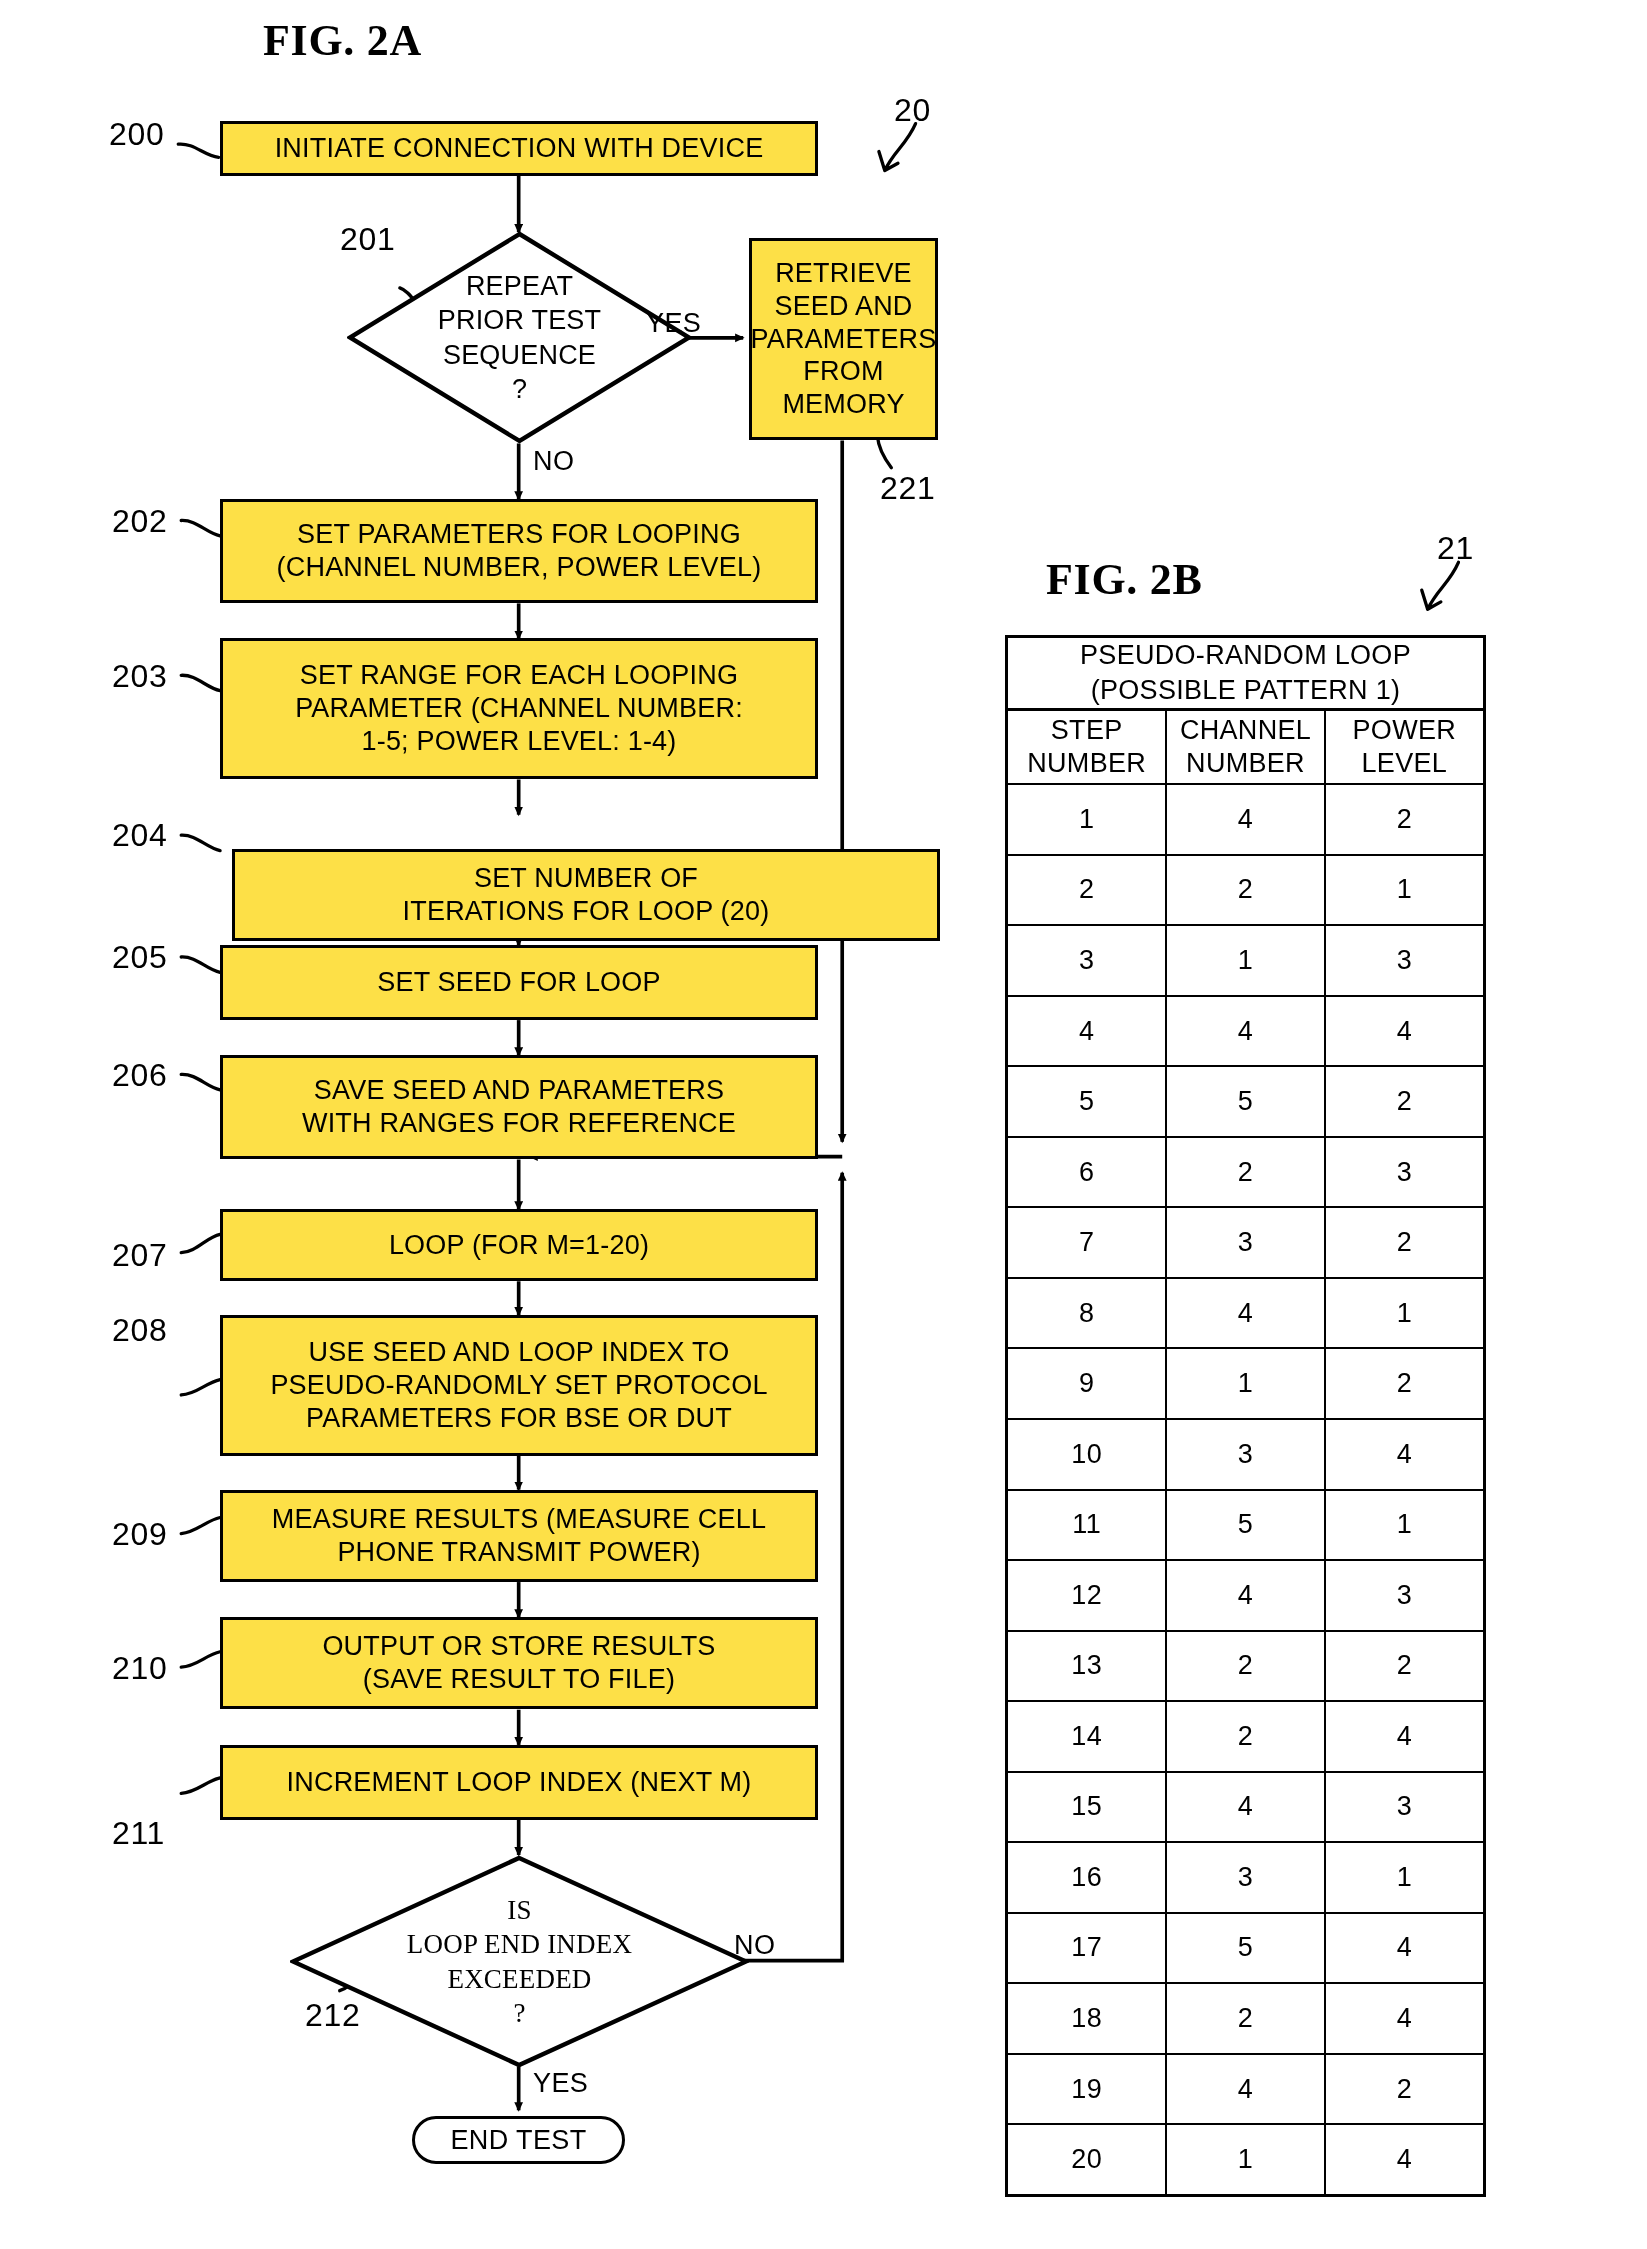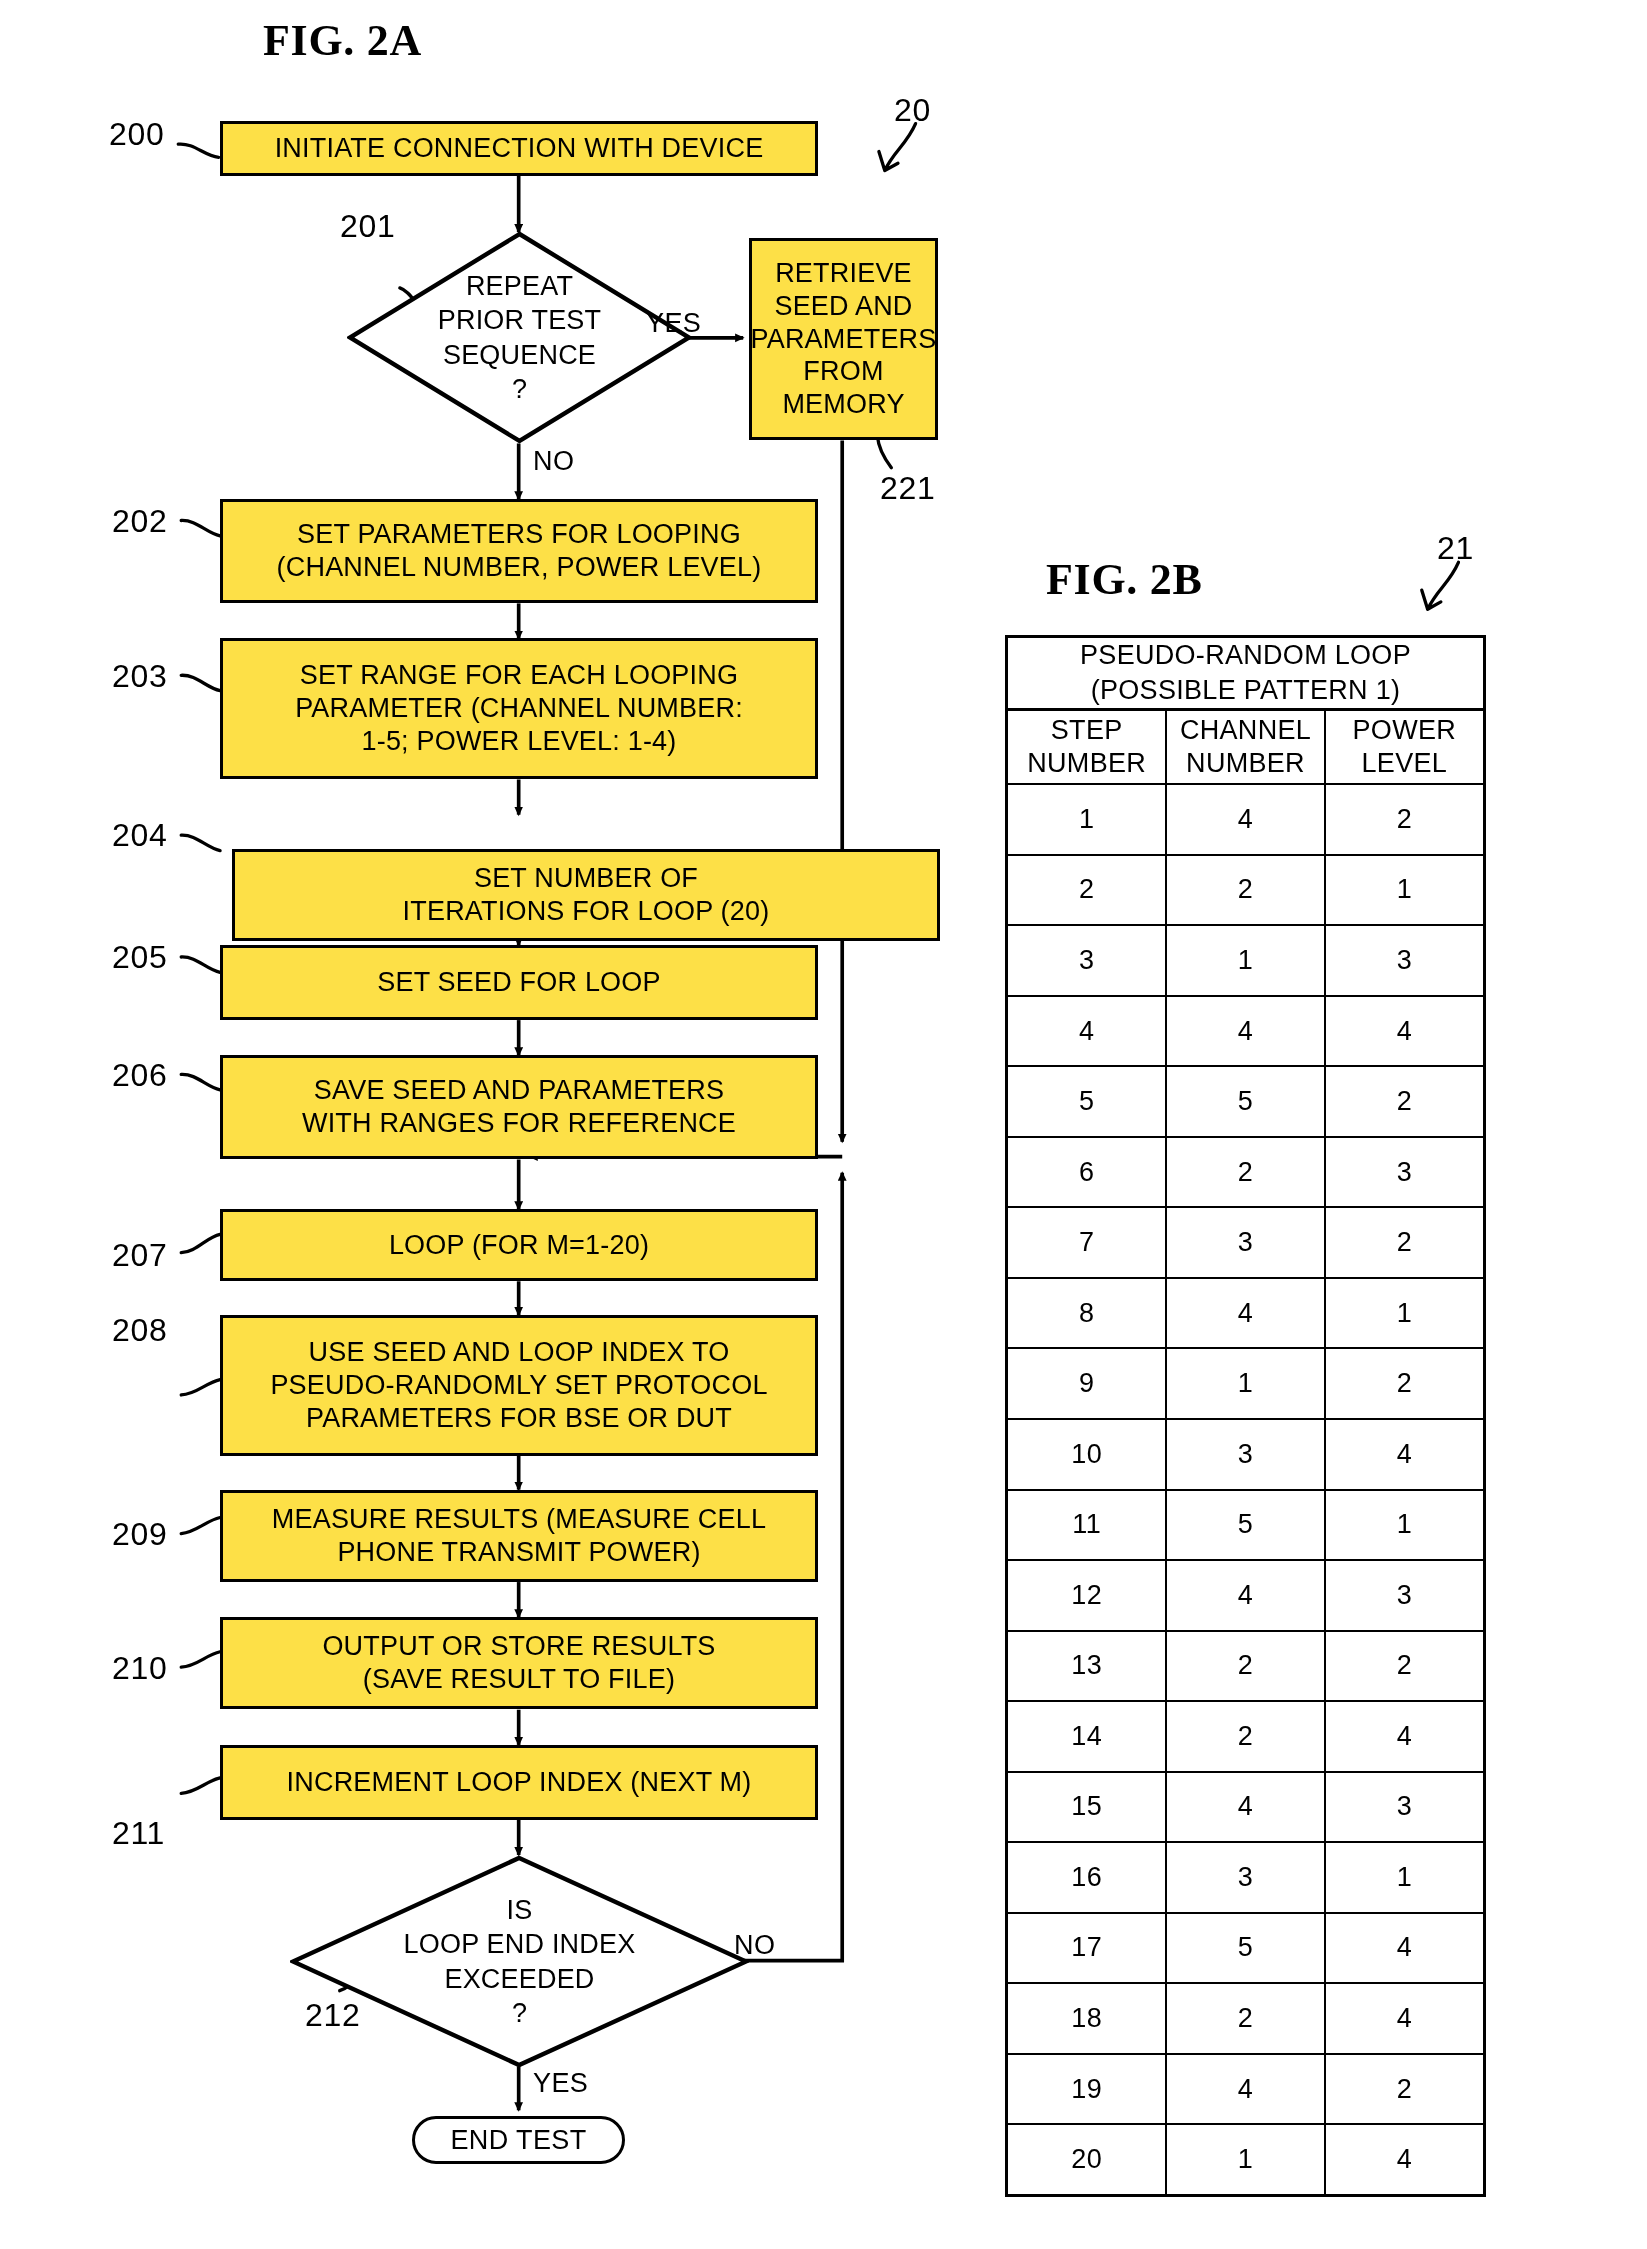--- a/index.html
+++ b/index.html
@@ -215,21 +215,21 @@
 
   <div class="figtitle" style="left:263px; top:14.7px;">FIG. 2A</div>
 
   <div class="refnum" style="left:894px; top:92px;">20</div>
 
   <div class="refnum" style="left:109px; top:116px;">200</div>
   <div class="pbox" style="left:220px; top:121px; width:598px; height:55px;">
     <span class="txt">INITIATE CONNECTION WITH DEVICE</span>
   </div>
 
-  <div class="refnum" style="left:340px; top:208px;">201</div>
+  <div class="refnum" style="left:340px; top:221px;">201</div>
   <div class="diamond" style="left:347px; top:231px; width:345px; height:213px;">
     <svg width="345" height="213" viewBox="0 0 470 290">
       <polygon points="235,4 466,145 235,286 4,145" fill="#fff" stroke="#000" stroke-width="6"></polygon>
     </svg>
     <div class="dtxt">REPEAT
 PRIOR TEST
 SEQUENCE
 ?</div>
   </div>
   <div class="blabel" style="left:646px; top:308px;">YES</div>
@@ -296,21 +296,21 @@
   <div class="pbox" style="left:220px; top:1617px; width:598px; height:92px;">
     <span class="txt">OUTPUT OR STORE RESULTS
 (SAVE RESULT TO FILE)</span>
   </div>
 
   <div class="refnum" style="left:112px; top:1776px;margin-top:39px;">211</div>
   <div class="pbox" style="left:220px; top:1745px; width:598px; height:75px;">
     <span class="txt">INCREMENT LOOP INDEX (NEXT M)</span>
   </div>
 
-  <div class="diamond" style="left:290px; top:1855px; width:459px; height:213px;">
+  <div class="diamond" style="left:290px; top:1855px; width:459px; height:213px;font-family:Liberation Serif, serif;">
     <svg width="459" height="213" viewBox="0 0 625 290">
       <polygon points="312,4 621,145 312,286 4,145" fill="#fff" stroke="#000" stroke-width="6"></polygon>
     </svg>
     <div class="dtxt">IS
 LOOP END INDEX
 EXCEEDED
 ?</div>
   </div>
   <div class="refnum" style="left:305px; top:1997px;">212</div>
   <div class="blabel" style="left:734px; top:1930px;">NO</div>

